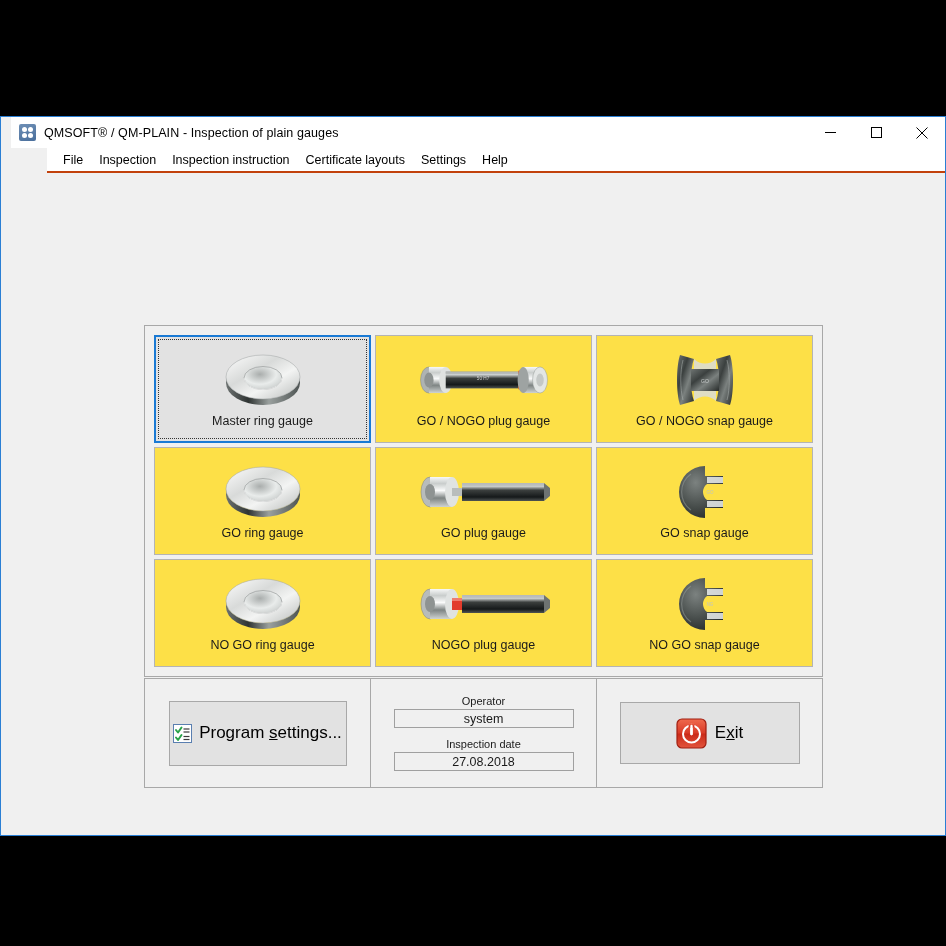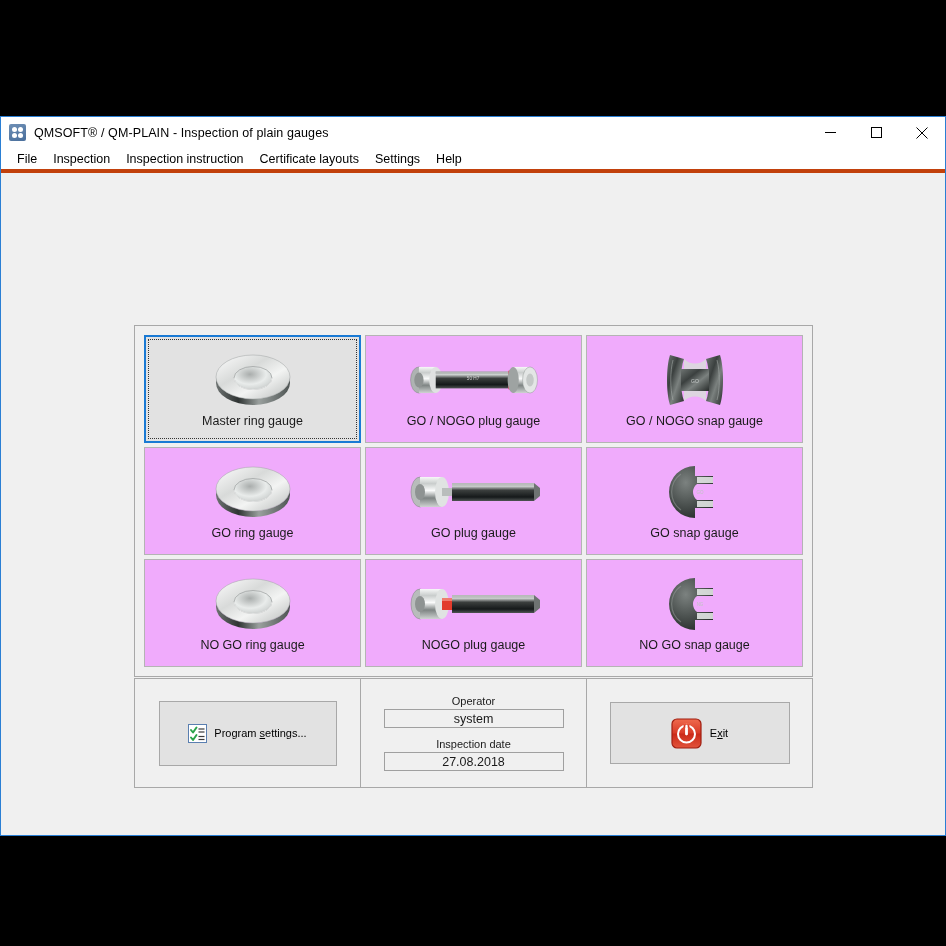--- a/index.html
+++ b/index.html
@@ -13,21 +13,21 @@
   }
 
   
   #app-window {
     position: absolute;
     left: 0; top: 116px;
     width: 946px; height: 720px;
     background: #f0f0f0;
     border: 1px solid #2a7fd4;
     border-top-width: 1px;
-    display: flex; flex-direction: column;
+    display: flex; flex-direction: column; padding-left: 10px;
   }
 
   
   #title-bar {
     height: 31px;
     background: #ffffff;
     display: flex; align-items: center;
     flex: 0 0 auto;
     position: relative;
   }
@@ -62,21 +62,22 @@
   }
   .win-btn svg { display:block; }
 
   
   #menu-bar {
     height: 25px;
     background: #ffffff;
     display: flex; align-items: center;
     padding-left: 8px;
     flex: 0 0 auto;
-    border-bottom: 4px solid #c2410c;
+    border-bottom: 2px solid #c2410c;
+    margin-left: 36px;
   }
   .menu-item {
     font-size: 12.5px; color: #000000;
     padding: 3px 8px;
     cursor: default;
     white-space: nowrap;
   }
 
   
   #client-area {
@@ -96,21 +97,21 @@
   #grid {
     position: absolute; inset: 0;
     display: grid;
     grid-template-columns: repeat(3, 1fr);
     grid-template-rows: repeat(3, 1fr);
     gap: 0px;
     padding: 7px;
   }
   .tile {
     margin: 2px;
-    background: #f0abfc;
+    background: #fde047;
     border: 1px solid #b4b4b4;
     display: flex; flex-direction: column;
     align-items: center; justify-content: center;
     cursor: default;
     position: relative;
   }
   .tile.selected {
     border: 2px solid #1a7ad4;
     background: #e2e2e2;
   }
@@ -158,21 +159,21 @@
   }
   #program-settings-button {
     width: 178px; height: 65px;
     gap: 7px;
   }
   #exit-button {
     width: 180px; height: 62px;
     gap: 8px;
   }
   .btn-text {
-    font-size: 11px; color: #000000;
+    font-size: 17px; color: #000000;
     white-space: nowrap;
   }
   .btn-text u { text-decoration: underline; }
 
   .field-label {
     font-size: 11px; color: #1a1a1a;
     text-align: center;
     margin-bottom: 2px;
   }
   .field-box {

